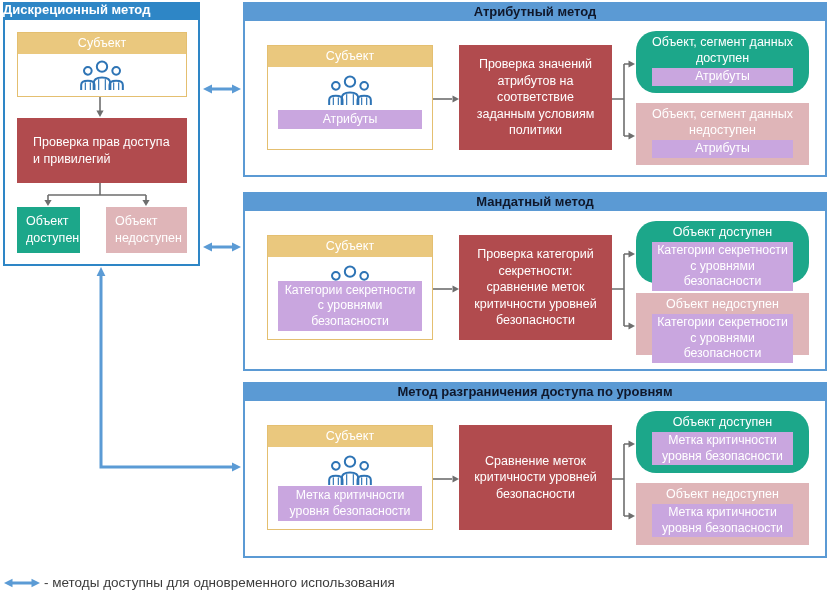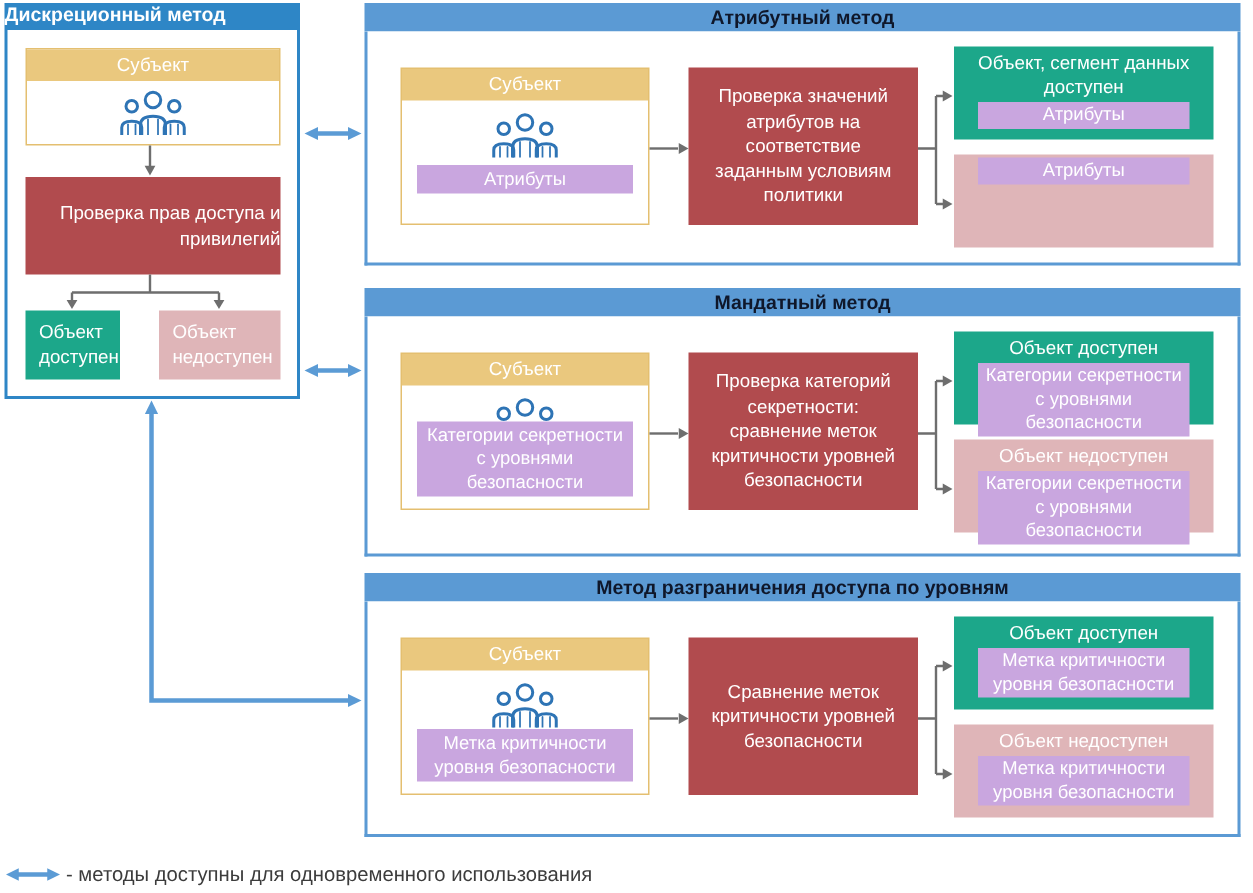--- a/index.html
+++ b/index.html
@@ -27,22 +27,22 @@
     text-align:center;line-height:21px;}
   .subject-body{display:flex;align-items:center;justify-content:center;}
   .subject-label{position:absolute;left:10px;right:10px;background:var(--purple);
     color:#fff;font-size:12.3px;line-height:15.5px;text-align:center;padding:2px 2px;}
 
   
   .lpanel .subject-card{left:12px;top:12px;width:170px;height:65px;}
   .lpanel .subject-body{height:42px;}
   .lcheck{position:absolute;left:12px;top:98px;width:170px;height:65px;
     background:var(--red);color:#fff;font-size:12.5px;line-height:16.5px;
-    display:flex;align-items:center;justify-content:center;text-align:right;
-    padding:0 0;}
+    display:flex;align-items:center;justify-content:center;text-align:left;
+    padding:0 16px;}
   .loutcome{position:absolute;top:187px;height:46px;color:#fff;font-size:12.5px;
     line-height:16.5px;padding:6px 4px 0 9px;}
   .loutcome.green{left:12px;width:63px;background:var(--green);}
   .loutcome.pink{left:101px;width:81px;background:var(--pink);}
 
   
   .rpanel{position:absolute;left:243px;width:584px;}
   .rp1{top:2px;height:175px;}
   .rp2{top:192px;height:179px;}
   .rp3{top:382px;height:176px;}
@@ -52,21 +52,21 @@
     border:2px solid var(--blue);border-top:none;}
   .rpanel .subject-card{left:22px;top:24px;width:166px;height:105px;}
   .rpanel .subject-body{height:44px;margin-top:1px;}
   .rpanel .subject-label{bottom:8px;}
   .rp1 .subject-label{bottom:20px;}
   .rcheck{position:absolute;left:214px;top:24px;width:153px;height:105px;
     background:var(--red);color:#fff;font-size:12.5px;line-height:16.5px;
     display:flex;align-items:center;justify-content:center;text-align:center;
     padding:16px 8px;}
   .result{position:absolute;left:391px;width:173px;height:62px;color:#fff;}
-  .result.green{top:10px;background:var(--green);}
+  .result.green{top:10px;background:var(--green);border-radius:20px;}
   .result.pink{top:82px;background:var(--pink);}
   .result-title{font-size:12.5px;line-height:16px;text-align:center;margin-top:3px;
     padding:0 6px;}
   .result-label{background:var(--purple);color:#fff;font-size:12.3px;
     line-height:15.5px;text-align:center;margin:2px 16px 0;padding:1px 2px;}
 
   
   .connectors{position:absolute;left:0;top:0;width:835px;height:595px;
     pointer-events:none;}
   .st-blue{stroke:var(--arrow-blue);stroke-width:3;fill:none;}
@@ -139,20 +139,21 @@
           </svg>
         </div>
         <div class="subject-label">Атрибуты</div>
       </div>
       <div class="rcheck">Проверка значений атрибутов на соответствие заданным условиям политики</div>
       <div class="result green">
         <div class="result-title">Объект, сегмент данных доступен</div>
         <div class="result-label">Атрибуты</div>
       </div>
       <div class="result pink">
+        <div class="result-title">Объект, сегмент данных недоступен</div>
         <div class="result-label">Атрибуты</div>
       </div>
     </div>
   </section>
 
   <section class="rpanel rp2">
     <div class="rheader">Мандатный метод</div>
     <div class="rbody">
       <div class="subject-card">
         <div class="subject-header">Субъект</div>

